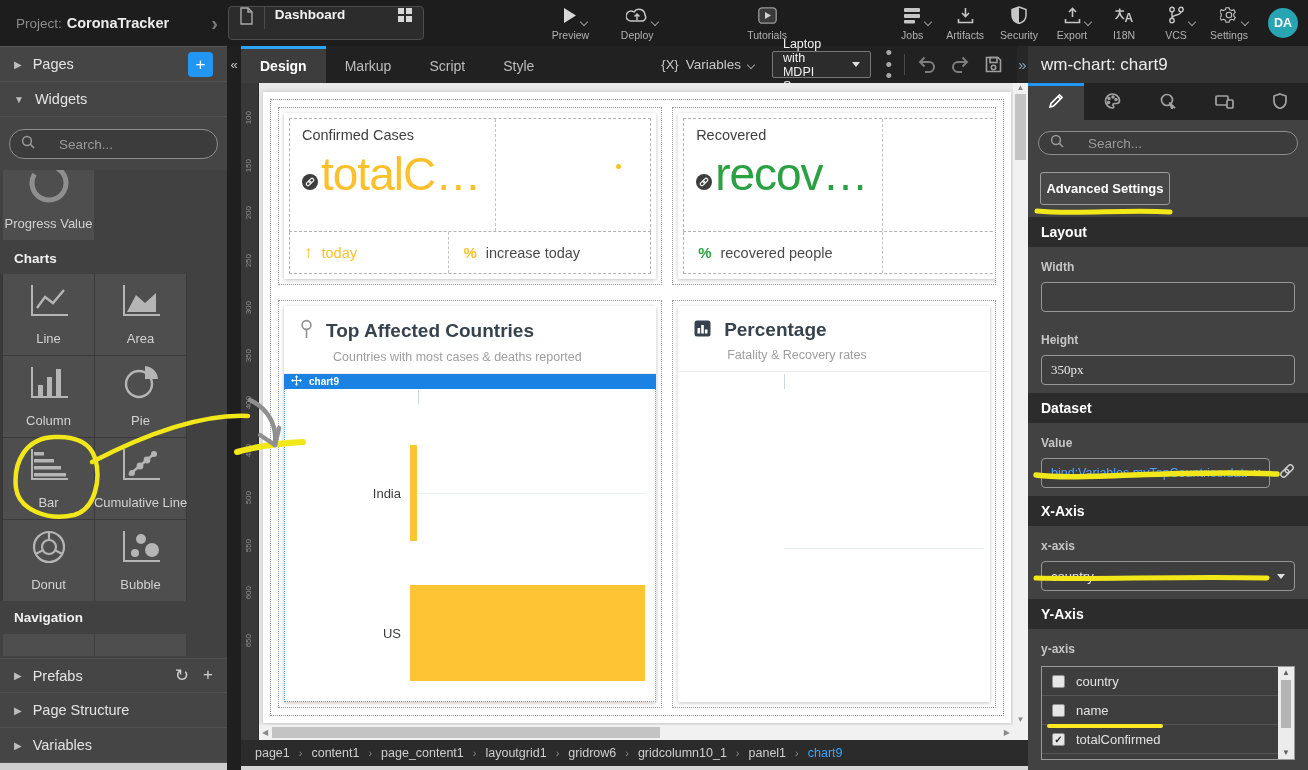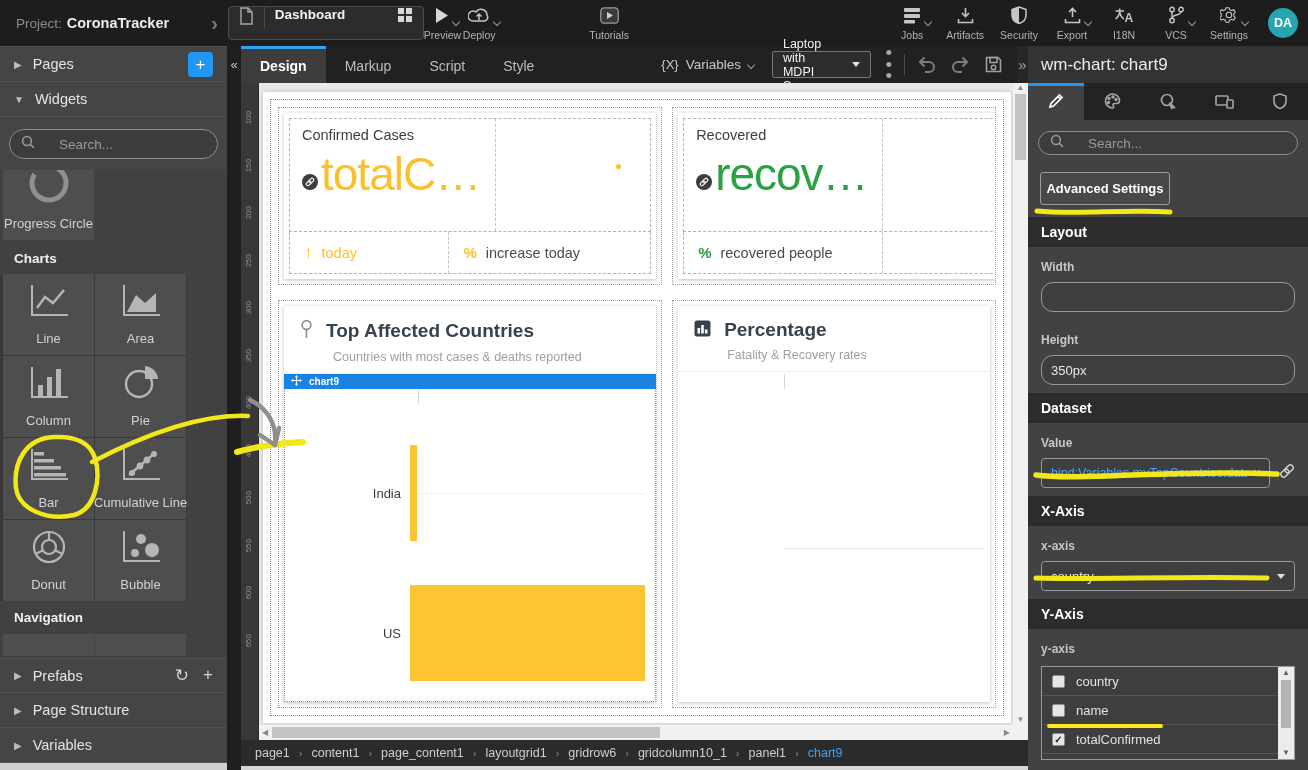--- a/index.html
+++ b/index.html
@@ -8,21 +8,21 @@
 .app { width:1308px; height:770px; display:flex; flex-direction:column; position:relative; }
 
 
 .topbar { height:46px; background:#1d1d1d; display:flex; align-items:center; padding:0 10px 0 16px; flex:0 0 46px; }
 .proj-label { color:#8d8d8d; font-size:13.5px; margin-right:5px; }
 .proj-name { color:#ececec; font-size:14.5px; font-weight:bold; }
 .proj-chev { color:#7a7a7a; font-size:20px; margin:0 10px 0 42px; font-weight:bold; }
 .page-tab { display:flex; background:#2c2c2c; border:1px solid #4d4d4d; border-radius:4px; height:34px; width:196px; padding:0 10px; gap:10px; }
 .page-tab .ptab-sep { width:1px; height:22px; background:#4a4a4a; }
 .page-tab .ptab-label { color:#f2f2f2; font-size:13.5px; font-weight:bold; flex:1; }
-.tb-center { display:flex; }
+.tb-center { display:flex; gap:30px; margin-left:128px; }
 .tb-tuts { margin-left:92px; }
 .tb-right { margin-left:auto; display:flex; gap:16px; align-items:center; }
 .tb-item { display:flex; flex-direction:column; align-items:center; gap:1px; cursor:pointer; min-width:36px; }
 .tb-ico { position:relative; height:22px; display:flex; align-items:flex-end; justify-content:center; color:#c6c6c6; }
 .tb-lbl { color:#b2b2b2; font-size:10.5px; }
 .chev { width:6px; height:6px; border-right:1.6px solid #9a9a9a; border-bottom:1.6px solid #9a9a9a; transform:rotate(45deg); display:inline-block; }
 .tb-ico .chev { position:absolute; right:-10px; bottom:3px; }
 .avatar { width:30px; height:30px; border-radius:50%; background:#27a5b2; color:#fff; font-size:12.5px; font-weight:bold; display:flex; align-items:center; justify-content:center; margin-left:4px; }
 
 
@@ -134,21 +134,21 @@
 .insp-tabs { height:37px; flex:0 0 37px; background:#232323; display:flex; }
 .itab { flex:1; display:flex; align-items:center; justify-content:center; color:#9c9c9c; cursor:pointer; border-top:3px solid transparent; }
 .itab.active { background:#424242; border-top:3px solid #2196f3; color:#fff; }
 .itab svg { stroke:#a2a2a2; fill:none; stroke-width:1.7; }
 .itab.active svg { stroke:#fff; }
 .insp-search { margin:11px 10px 4px; }
 .adv-btn { margin:13px 12px 12px; width:130px; padding:8px 0; border:1px solid #9c9c9c; background:#484848; color:#fff; font-weight:bold; font-size:13px; border-radius:3px; cursor:pointer; font-family:inherit; }
 .sec-head { background:#2c2c2c; color:#fff; font-weight:bold; font-size:14px; padding:7px 13px; }
 .fld { padding:6px 13px 8px; }
 .fld-label { color:#c6c6c6; font-size:12px; font-weight:bold; margin:7px 0 8px; }
-.txt-in { width:100%; height:30px; background:#3e3e3e; border:1px solid #989898; border-radius:12px; color:#e8e8e8; padding:0 9px; font-size:13px; font-family:Liberation Sans, sans-serif; outline:none; }
+.txt-in { width:100%; height:30px; background:#3e3e3e; border:1px solid #989898; border-radius:4px; color:#e8e8e8; padding:0 9px; font-size:13px; font-family:Liberation Serif, serif; outline:none; }
 .bind-row { display:flex; align-items:center; gap:9px; }
 .bind-box { flex:1; height:30px; background:#3e3e3e; border:1px solid #989898; border-radius:4px; display:flex; align-items:center; padding:0 6px 0 9px; min-width:0; }
 .bind-text { color:#4da3ff; font-size:12.5px; white-space:nowrap; overflow:hidden; flex:1; }
 .clear-x { color:#d5d5d5; font-size:14px; padding:0 2px 0 6px; cursor:pointer; }
 .selbox { width:100%; height:30px; background:#3e3e3e; border:1px solid #989898; border-radius:4px; color:#e8e8e8; font-size:13px; display:flex; align-items:center; justify-content:space-between; padding:0 9px; cursor:pointer; }
 .ylist { margin:2px 13px 10px; border:1px solid #9a9a9a; background:#3e3e3e; display:flex; height:118px; overflow:hidden; }
 .yopts { flex:1; }
 .yopt { display:flex; align-items:center; gap:11px; height:29px; padding:0 10px; border-bottom:1px solid #555; color:#e2e2e2; font-size:13px; }
 .cbx { width:13px; height:13px; background:#e6e6e6; border:1px solid #8e8e8e; border-radius:2px; display:flex; align-items:center; justify-content:center; font-size:10px; color:#1e1e1e; font-weight:bold; }
 .yscroll { width:16px; background:#ececec; display:flex; flex-direction:column; align-items:center; padding:2px 0; }
@@ -303,21 +303,21 @@
               <path d="M9.4 9.4 L13 13" stroke="#9a9a9a" stroke-width="1.5"></path>
             </svg></span>
         <input placeholder="Search..." style="">
       </div>
 
       <div class="widget-area">
         <div class="wtile partial-tile" style="margin-left:3px;">
           <span style="margin-top:-14px;"><svg width="46" height="46" viewBox="0 0 46 46">
                 <circle cx="23" cy="23" r="17" fill="none" stroke="#8f8f8f" stroke-width="5" stroke-dasharray="80 27" transform="rotate(-60 23 23)"></circle>
               </svg></span>
-          <span class="wtile-label">Progress Circle</span>
+          <span class="wtile-label">Progress Value</span>
         </div>
         <div class="cat-label">Charts</div>
         <div class="tile-grid">
           <div class="wtile">
             <span><svg width="46" height="40" viewBox="0 0 46 40">
                   <path d="M6 4 V34 H42" stroke-width="2"></path>
                   <polyline points="11,27 19,16 27,22 38,9"></polyline>
                 </svg></span>
             <span class="wtile-label">Line</span>
           </div>

